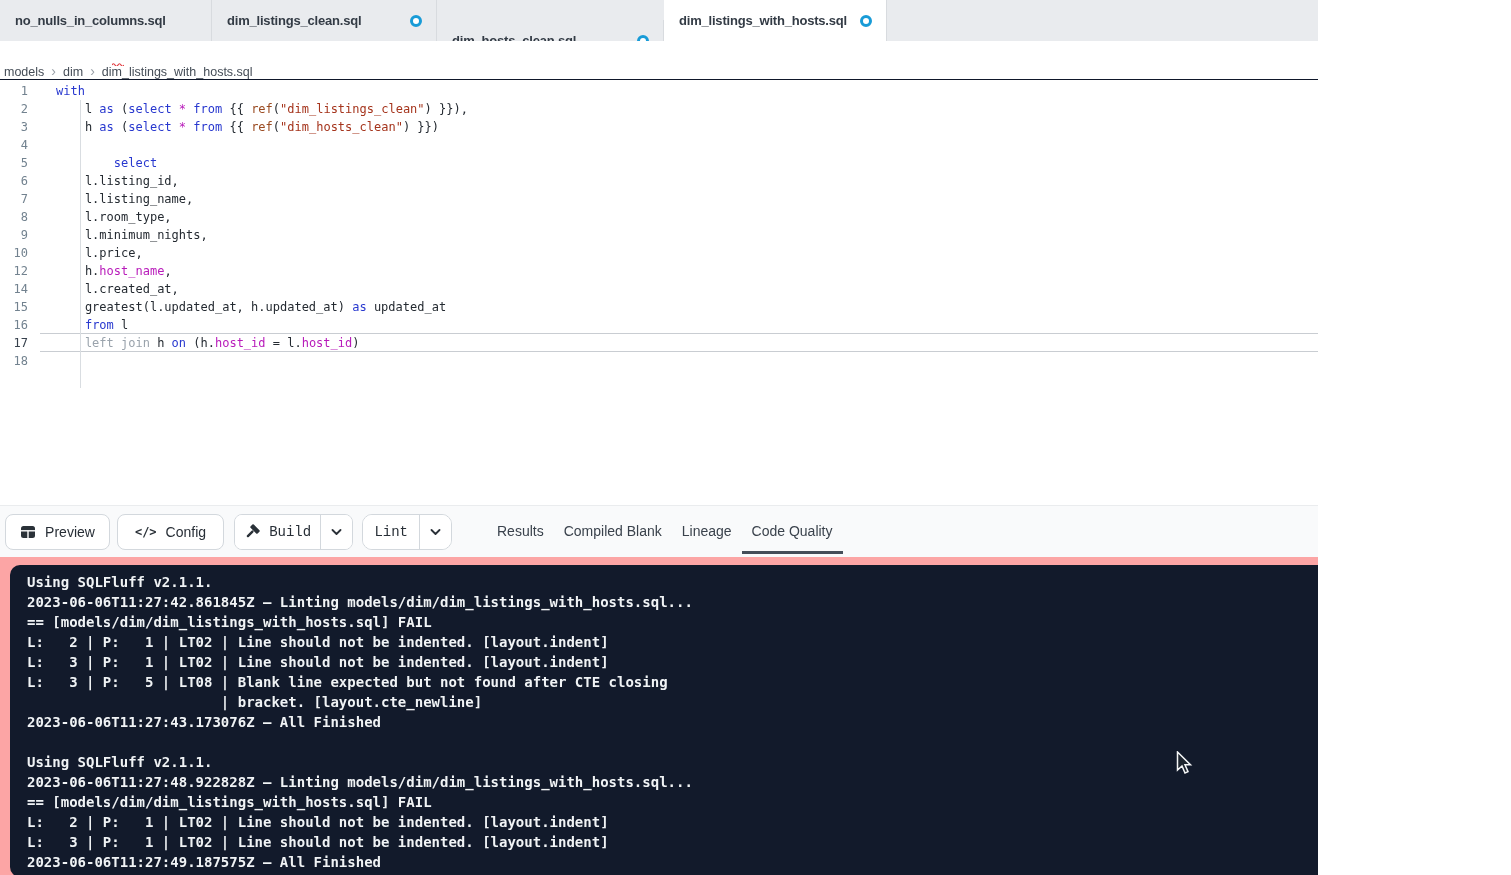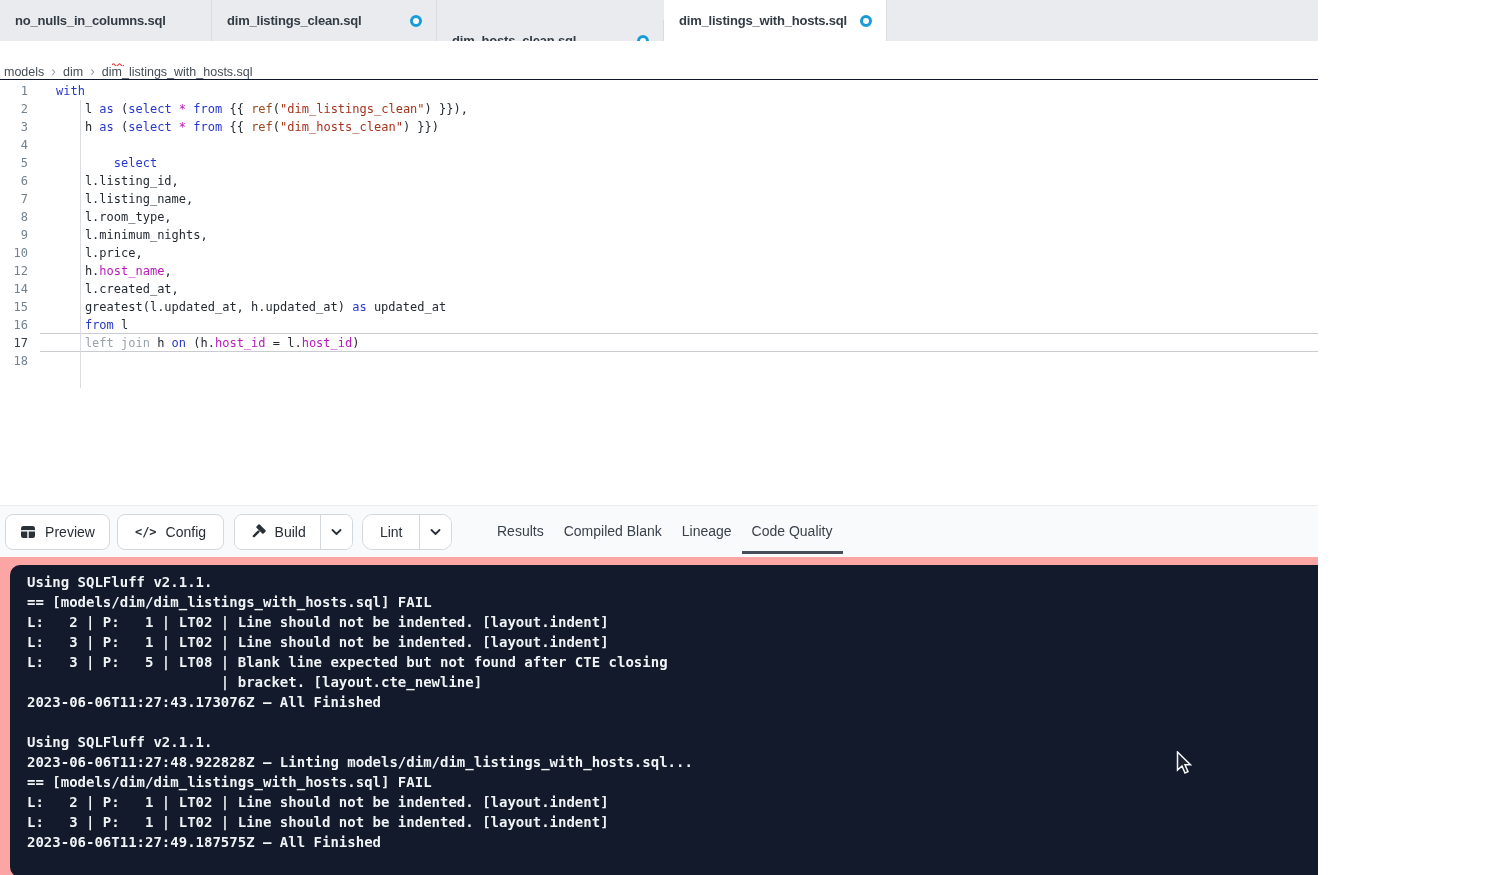--- a/index.html
+++ b/index.html
@@ -66,21 +66,21 @@
   .strip{ position:absolute; left:0; top:505px; width:1511px; height:52px;
           background:#f9fafb; border-top:1px solid #eaecee; }
   .btn{ position:absolute; top:8px; height:36px; background:#fff; border:1px solid #d3d8dd;
         border-radius:8px; display:flex; align-items:center; justify-content:center; gap:9px;
         font-size:14px; color:#272e36; cursor:pointer; font-family:"Liberation Sans", sans-serif;text-align:center; }
   .btn .glyph{ font-family:"DejaVu Sans Mono", monospace; font-weight:700; font-size:12px; color:#2a3138; }
   .grp{ position:absolute; top:8px; height:36px; display:flex; background:#fff;
         border:1px solid #d3d8dd; border-radius:8px; overflow:hidden; }
   .grp .seg{ display:flex; align-items:center; justify-content:center; gap:9px; font-size:14px;
              color:#272e36; cursor:pointer; background:#fff; border:none;
-             font-family:Liberation Sans, sans-serif; }
+             font-family:Liberation Mono, monospace; }
   .grp .seg.chev{ border-left:1px solid #d3d8dd; }
   .ptabs{ position:absolute; left:487px; top:505px; height:52px; display:flex; }
   .ptab{ position:relative; display:flex; align-items:center; padding:0 10px; font-size:14px;
          color:#3a424c; cursor:pointer; }
   .ptab.active::after{ content:""; position:absolute; left:0; right:0; bottom:3px; height:3px;
                        background:#454e59; }
 
   
   .terminal{ position:absolute; left:10px; top:565px; width:1491px; height:312px;
              background:#121a2b; border-radius:10px; overflow:hidden; }
@@ -282,20 +282,21 @@
   <div class="ptabs" id="ptabs">
       <div class="ptab">Results</div>
       <div class="ptab">Compiled Blank</div>
       <div class="ptab">Lineage</div>
       <div class="ptab active">Code Quality</div>
     </div>
 
   <div class="terminal">
     <div class="termlines" id="termlines">
         <div class="tline">Using SQLFluff v2.1.1.</div>
+        <div class="tline">2023-06-06T11:27:42.861845Z – Linting models/dim/dim_listings_with_hosts.sql...</div>
         <div class="tline">== [models/dim/dim_listings_with_hosts.sql] FAIL</div>
         <div class="tline">L:   2 | P:   1 | LT02 | Line should not be indented. [layout.indent]</div>
         <div class="tline">L:   3 | P:   1 | LT02 | Line should not be indented. [layout.indent]</div>
         <div class="tline">L:   3 | P:   5 | LT08 | Blank line expected but not found after CTE closing</div>
         <div class="tline">                       | bracket. [layout.cte_newline]</div>
         <div class="tline">2023-06-06T11:27:43.173076Z – All Finished</div>
         <div class="tline">&nbsp;</div>
         <div class="tline">Using SQLFluff v2.1.1.</div>
         <div class="tline">2023-06-06T11:27:48.922828Z – Linting models/dim/dim_listings_with_hosts.sql...</div>
         <div class="tline">== [models/dim/dim_listings_with_hosts.sql] FAIL</div>

